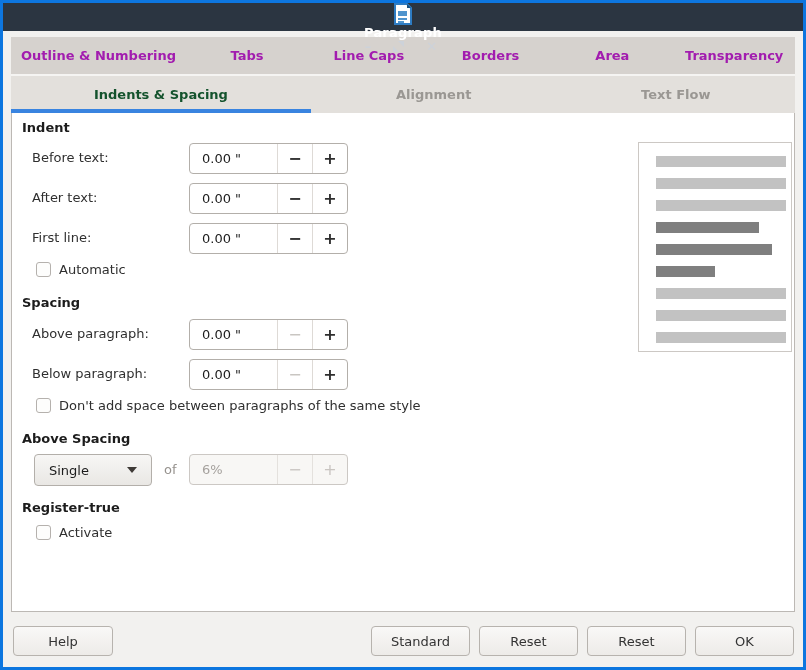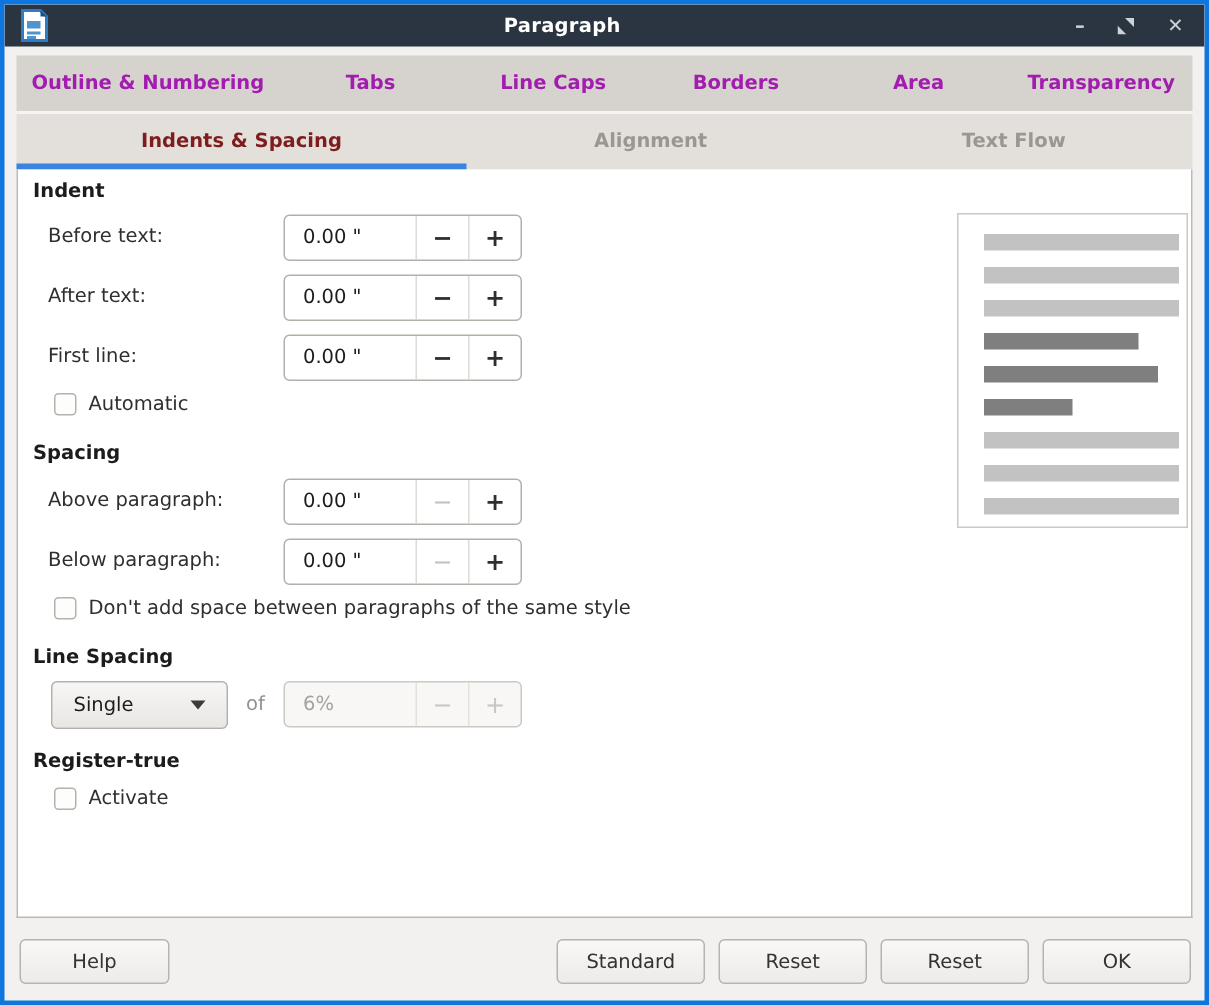--- a/index.html
+++ b/index.html
@@ -4,35 +4,35 @@
 <style>
   html,body{margin:0;padding:0;background:#555;}
   *{box-sizing:border-box;}
   .window{
     position:relative;width:806px;height:670px;
     border:3px solid #0d76df;background:#f2f1ef;
     font-family:"DejaVu Sans","Liberation Sans",sans-serif;
     overflow:hidden;
   }
   
-  .titlebar{height:28px;background:#2b3541;display:flex;align-items:center;padding:0 10px;}
+  .titlebar{height:28px;background:#2b3541;display:flex;align-items:center;padding:0 10px;flex-direction:column;}
   .titlebar .app-icon{width:20px;height:22px;flex:0 0 auto;}
   .titlebar .title{flex:1;text-align:center;color:#fff;font-size:13px;font-weight:bold;letter-spacing:.2px;}
   .win-controls{display:flex;align-items:center;gap:22px;color:#cdd2d9;flex:0 0 auto;padding-right:4px;}
   .win-controls .wbtn{font-size:13px;font-weight:bold;line-height:1;cursor:default;display:flex;align-items:center;}
   
   .notebook{margin:6px 8px 0 8px;}
   .tabrow1{height:37px;background:#d6d2ce;display:flex;}
   .tabrow1 .tab{flex:1;display:flex;align-items:center;justify-content:center;
     font-size:13px;font-weight:bold;color:#a21caf;white-space:nowrap;padding:0 10px;}
   .tabsep{height:2px;background:#f5f4f2;}
   .tabrow2{height:37px;background:#e3e0dc;display:flex;}
   .tabrow2 .tab{position:relative;display:flex;align-items:center;justify-content:center;
     font-size:13px;font-weight:bold;color:#9a9793;white-space:nowrap;}
-  .tabrow2 .tab.active{color:#7f1d1d;}
+  .tabrow2 .tab.active{color:#14532d;}
   .tabrow2 .tab.active .underline{position:absolute;left:0;right:0;bottom:0;height:4px;background:#3984e0;}
   .t2a{flex:1.22;} .t2b{flex:1;} .t2c{flex:0.97;}
   
   .panel{position:relative;height:499px;background:#fff;
     border-left:1px solid #bcb8b4;border-right:1px solid #bcb8b4;border-bottom:1px solid #bcb8b4;}
   .hdr{position:absolute;font-size:13px;font-weight:bold;color:#1c1c1c;}
   .flabel{position:absolute;font-size:13px;color:#2f2f2f;}
   .spin{position:absolute;width:159px;height:31px;background:#fff;border:1px solid #b3afaa;border-radius:4px;display:flex;overflow:hidden;}
   .spin .val{flex:1;font-size:13px;color:#1c1c1c;display:flex;align-items:center;padding-left:12px;}
   .spin .sbtn{width:35px;border-left:1px solid #dedad6;display:flex;align-items:center;justify-content:center;
@@ -146,21 +146,21 @@
         <div class="val">0.00 "</div>
         <div class="sbtn dim">−</div>
         <div class="sbtn">+</div>
       </div>
 
       <div class="check" style="left:24px;top:285px;">
         <span class="box"></span>
         <span>Don't add space between paragraphs of the same style</span>
       </div>
 
-      <div class="hdr" style="left:10px;top:318px;">Line Spacing</div>
+      <div class="hdr" style="left:10px;top:318px;">Above Spacing</div>
       <div class="dropdown" style="left:22px;top:341px;">
         <span>Single</span>
         <span class="arrow"></span>
       </div>
       <div class="of-label" style="left:152px;top:349px;">of</div>
       <div class="spin disabled" style="left:177px;top:341px;">
         <div class="val">6%</div>
         <div class="sbtn">−</div>
         <div class="sbtn">+</div>
       </div>

